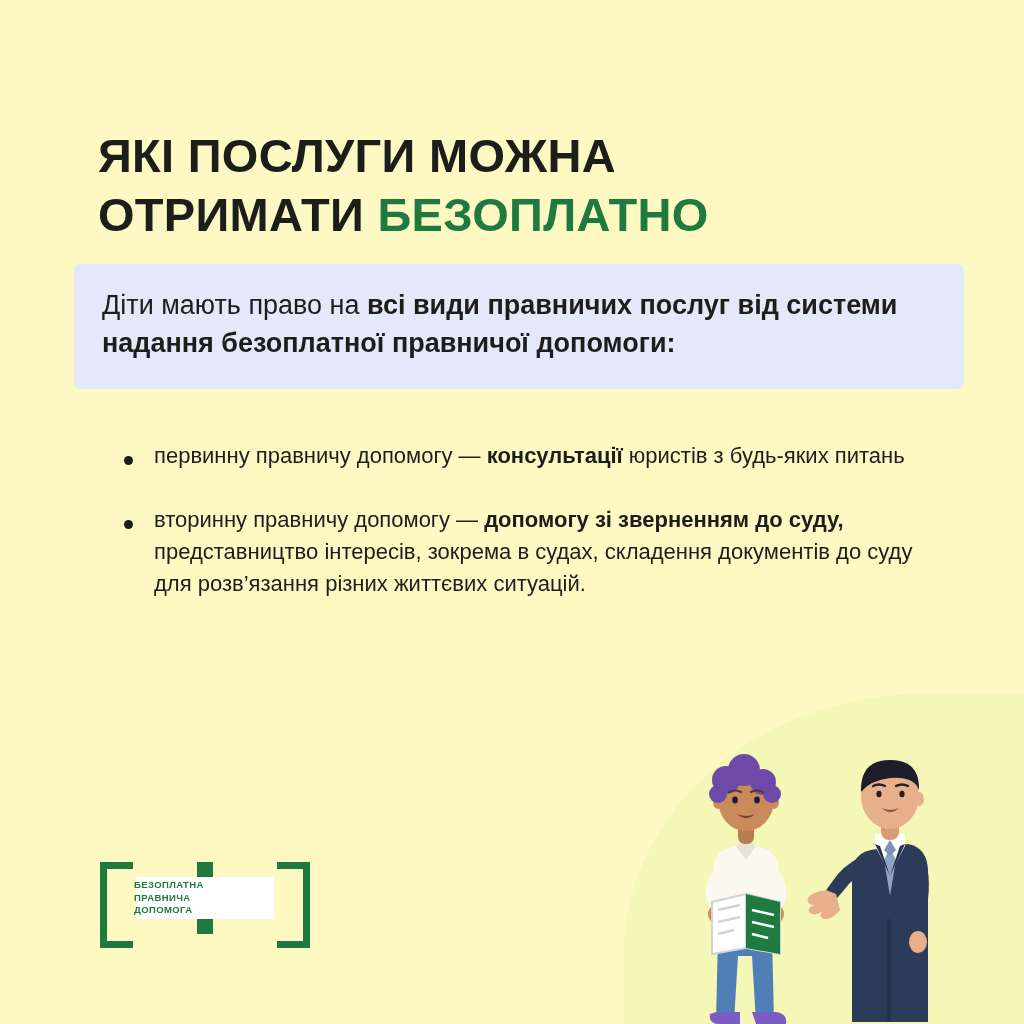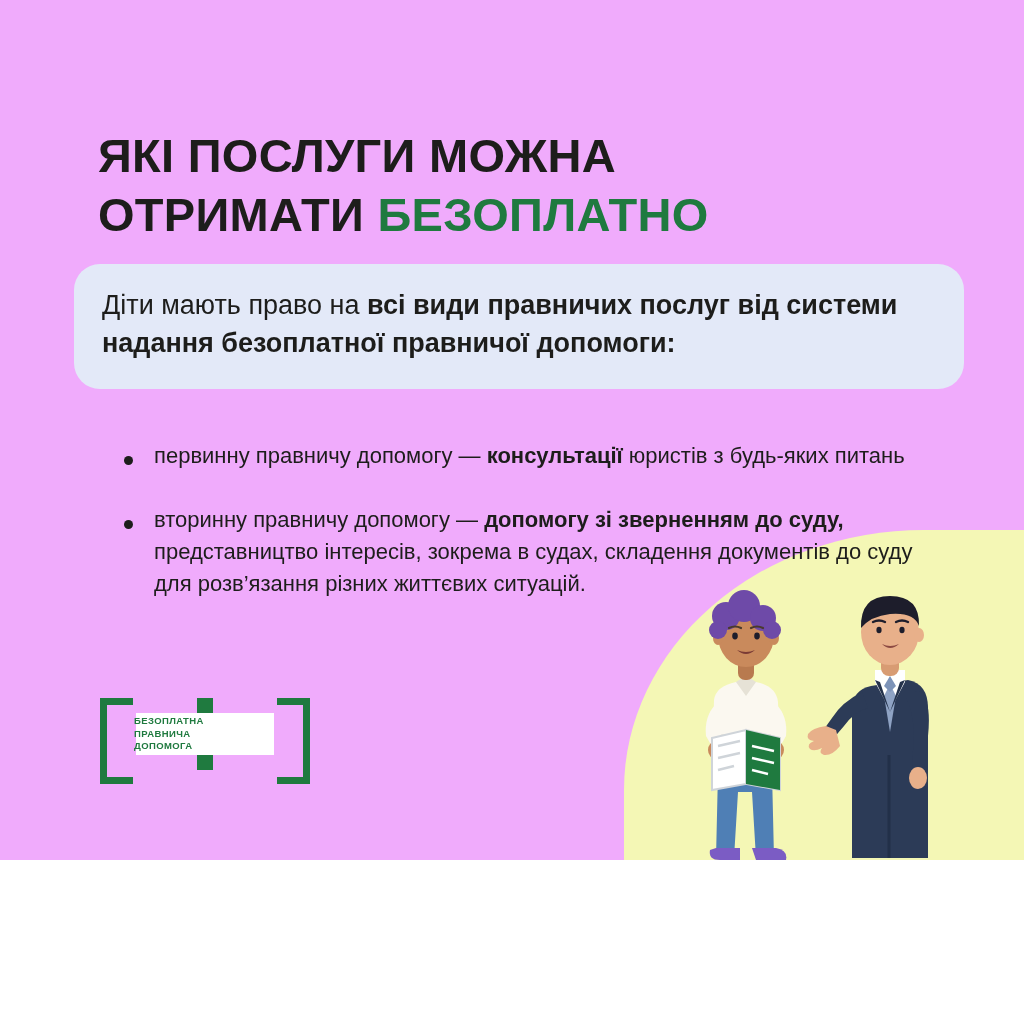--- a/index.html
+++ b/index.html
@@ -11,23 +11,23 @@
     height: 1024px;
     background: #ffffff;
     font-family: "Liberation Sans", sans-serif;
     overflow: hidden;
     position: relative;
   }
 
   .poster {
     position: relative;
     width: 1024px;
-    height: 860px;
+    height: 1024px;
     overflow: hidden;
-    background: #f0abfc;
+    background: #fef9c3;
   }
 
   
   .blob {
     position: absolute;
     right: 0;
     bottom: 0;
     width: 400px;
     height: 330px;
     background: #f4f7b5;
@@ -55,21 +55,21 @@
 
   
   .callout {
     position: absolute;
     left: 74px;
     top: 264px;
     width: 890px;
     box-sizing: border-box;
     padding: 22px 30px 26px 28px;
     background: #e3e9f8;
-    border-radius: 26px;
+    border-radius: 6px;
     font-size: 27px;
     line-height: 1.42;
     color: #1d1d1b;
     z-index: 2;
   }
   .callout b { font-weight: bold; }
 
   
   .bullets {
     position: absolute;

